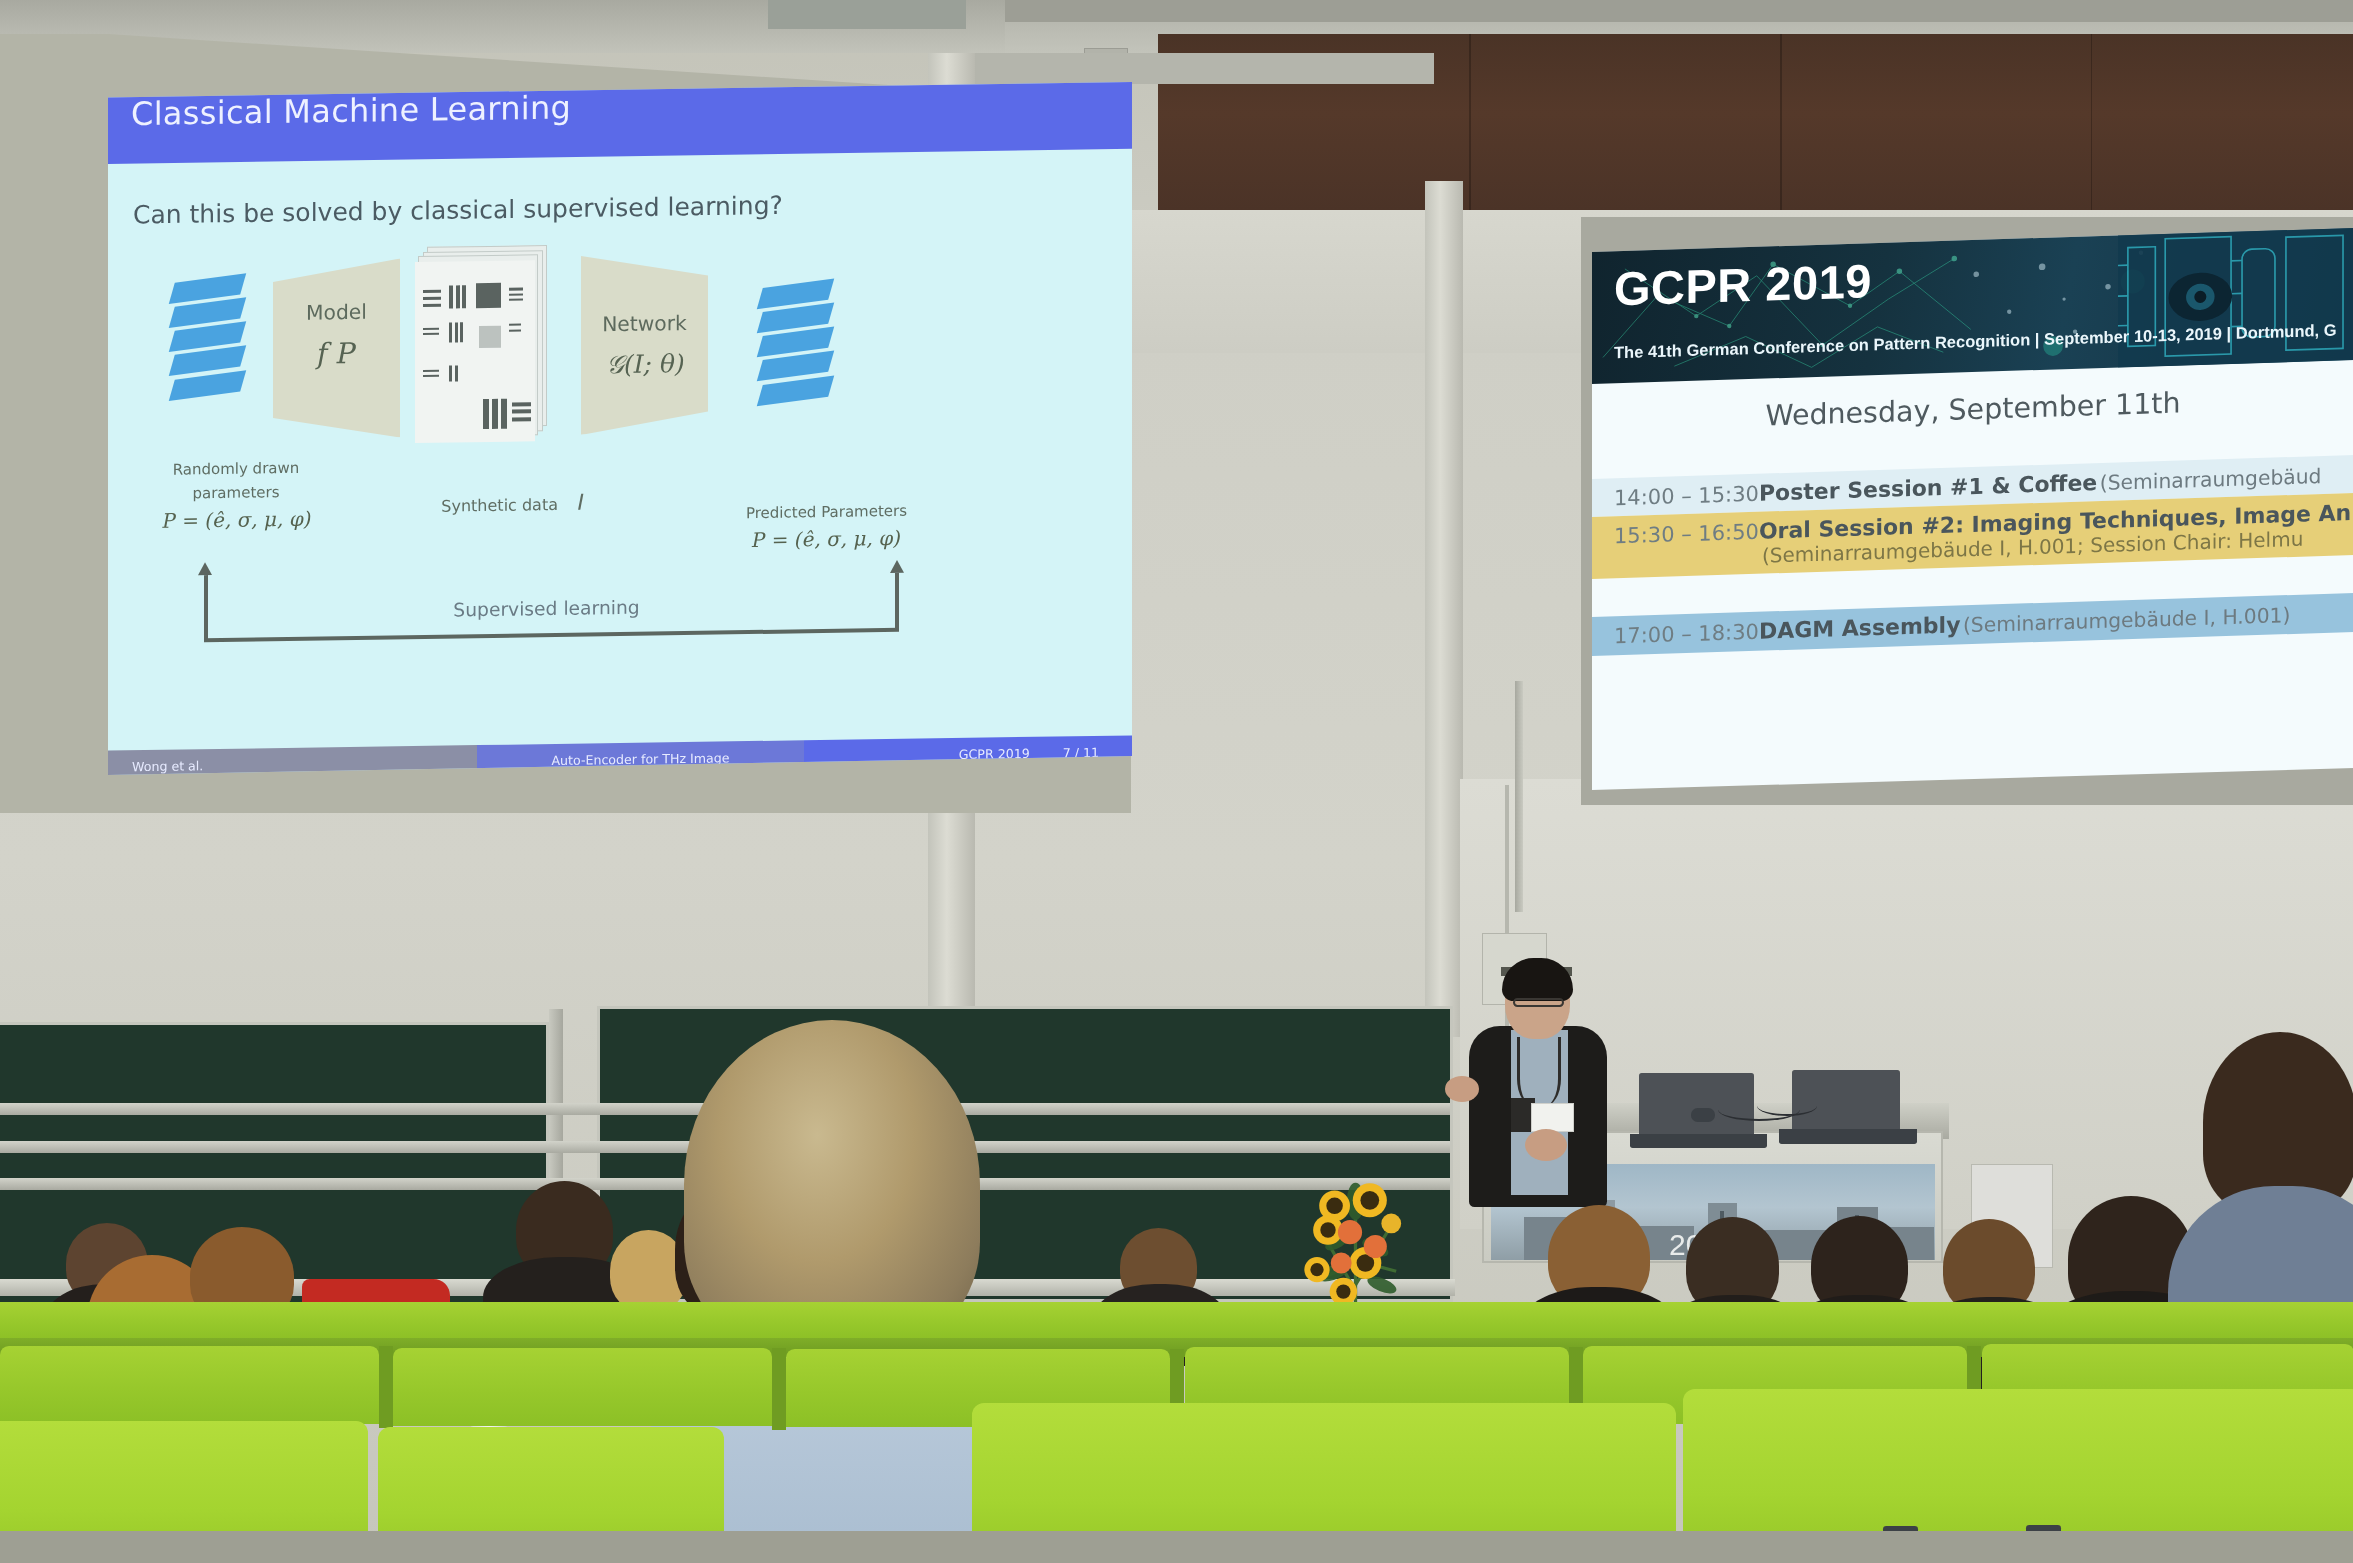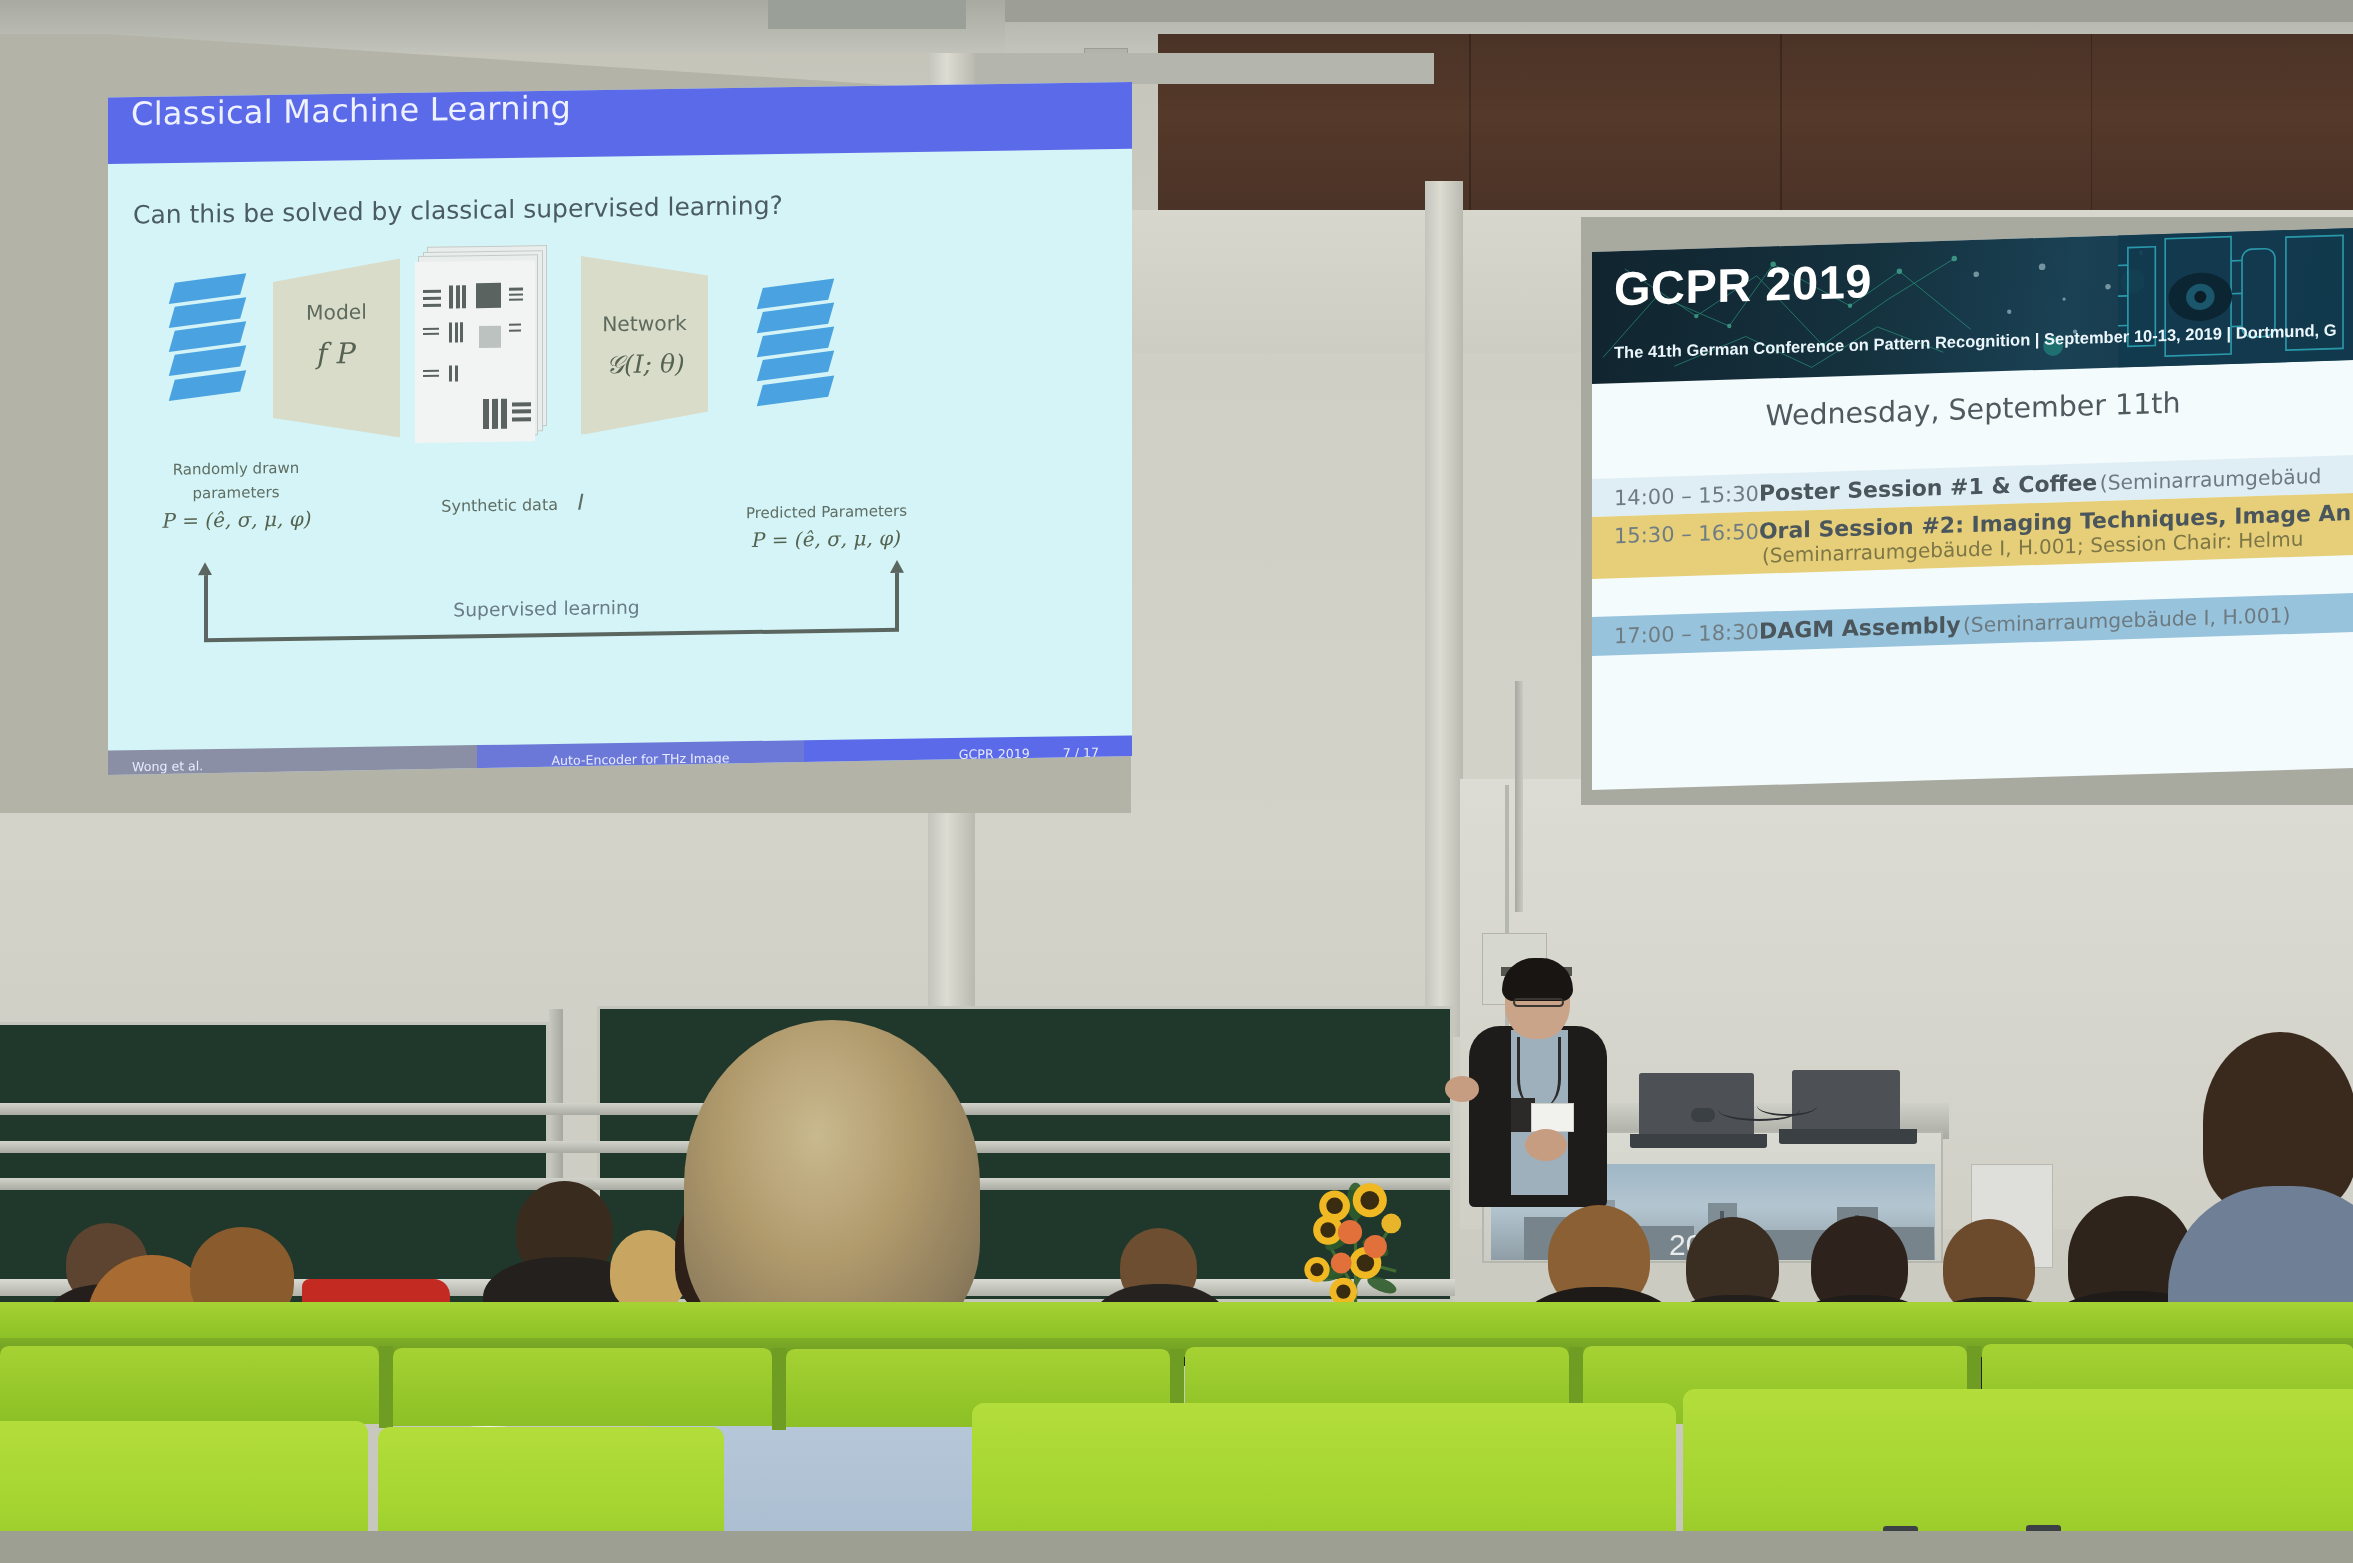--- a/index.html
+++ b/index.html
@@ -290,21 +290,21 @@
 
     <div class="slide-footer">
       <div class="foot-a">
           <span>Wong et al.</span>
         </div>
       <div class="foot-b">
           <span>Auto-Encoder for THz Image</span>
         </div>
       <div class="foot-c">
         <span>GCPR 2019</span>
-        <span>7 / 17</span>
+        <span>7 / 11</span>
       </div>
     </div>
   </div>
 
   <div class="screen-right-shell"></div>
   <div class="screen-right">
     <div class="gcpr-banner">
       <svg class="gcpr-net" viewBox="0 0 1388 248" preserveAspectRatio="none">
         <g stroke="#3ad9a8" stroke-width="1.6" fill="none" opacity="0.85">
           <path d="M20 200 L120 90 L250 150 L330 40 L470 120 L560 60 L690 170"></path>

